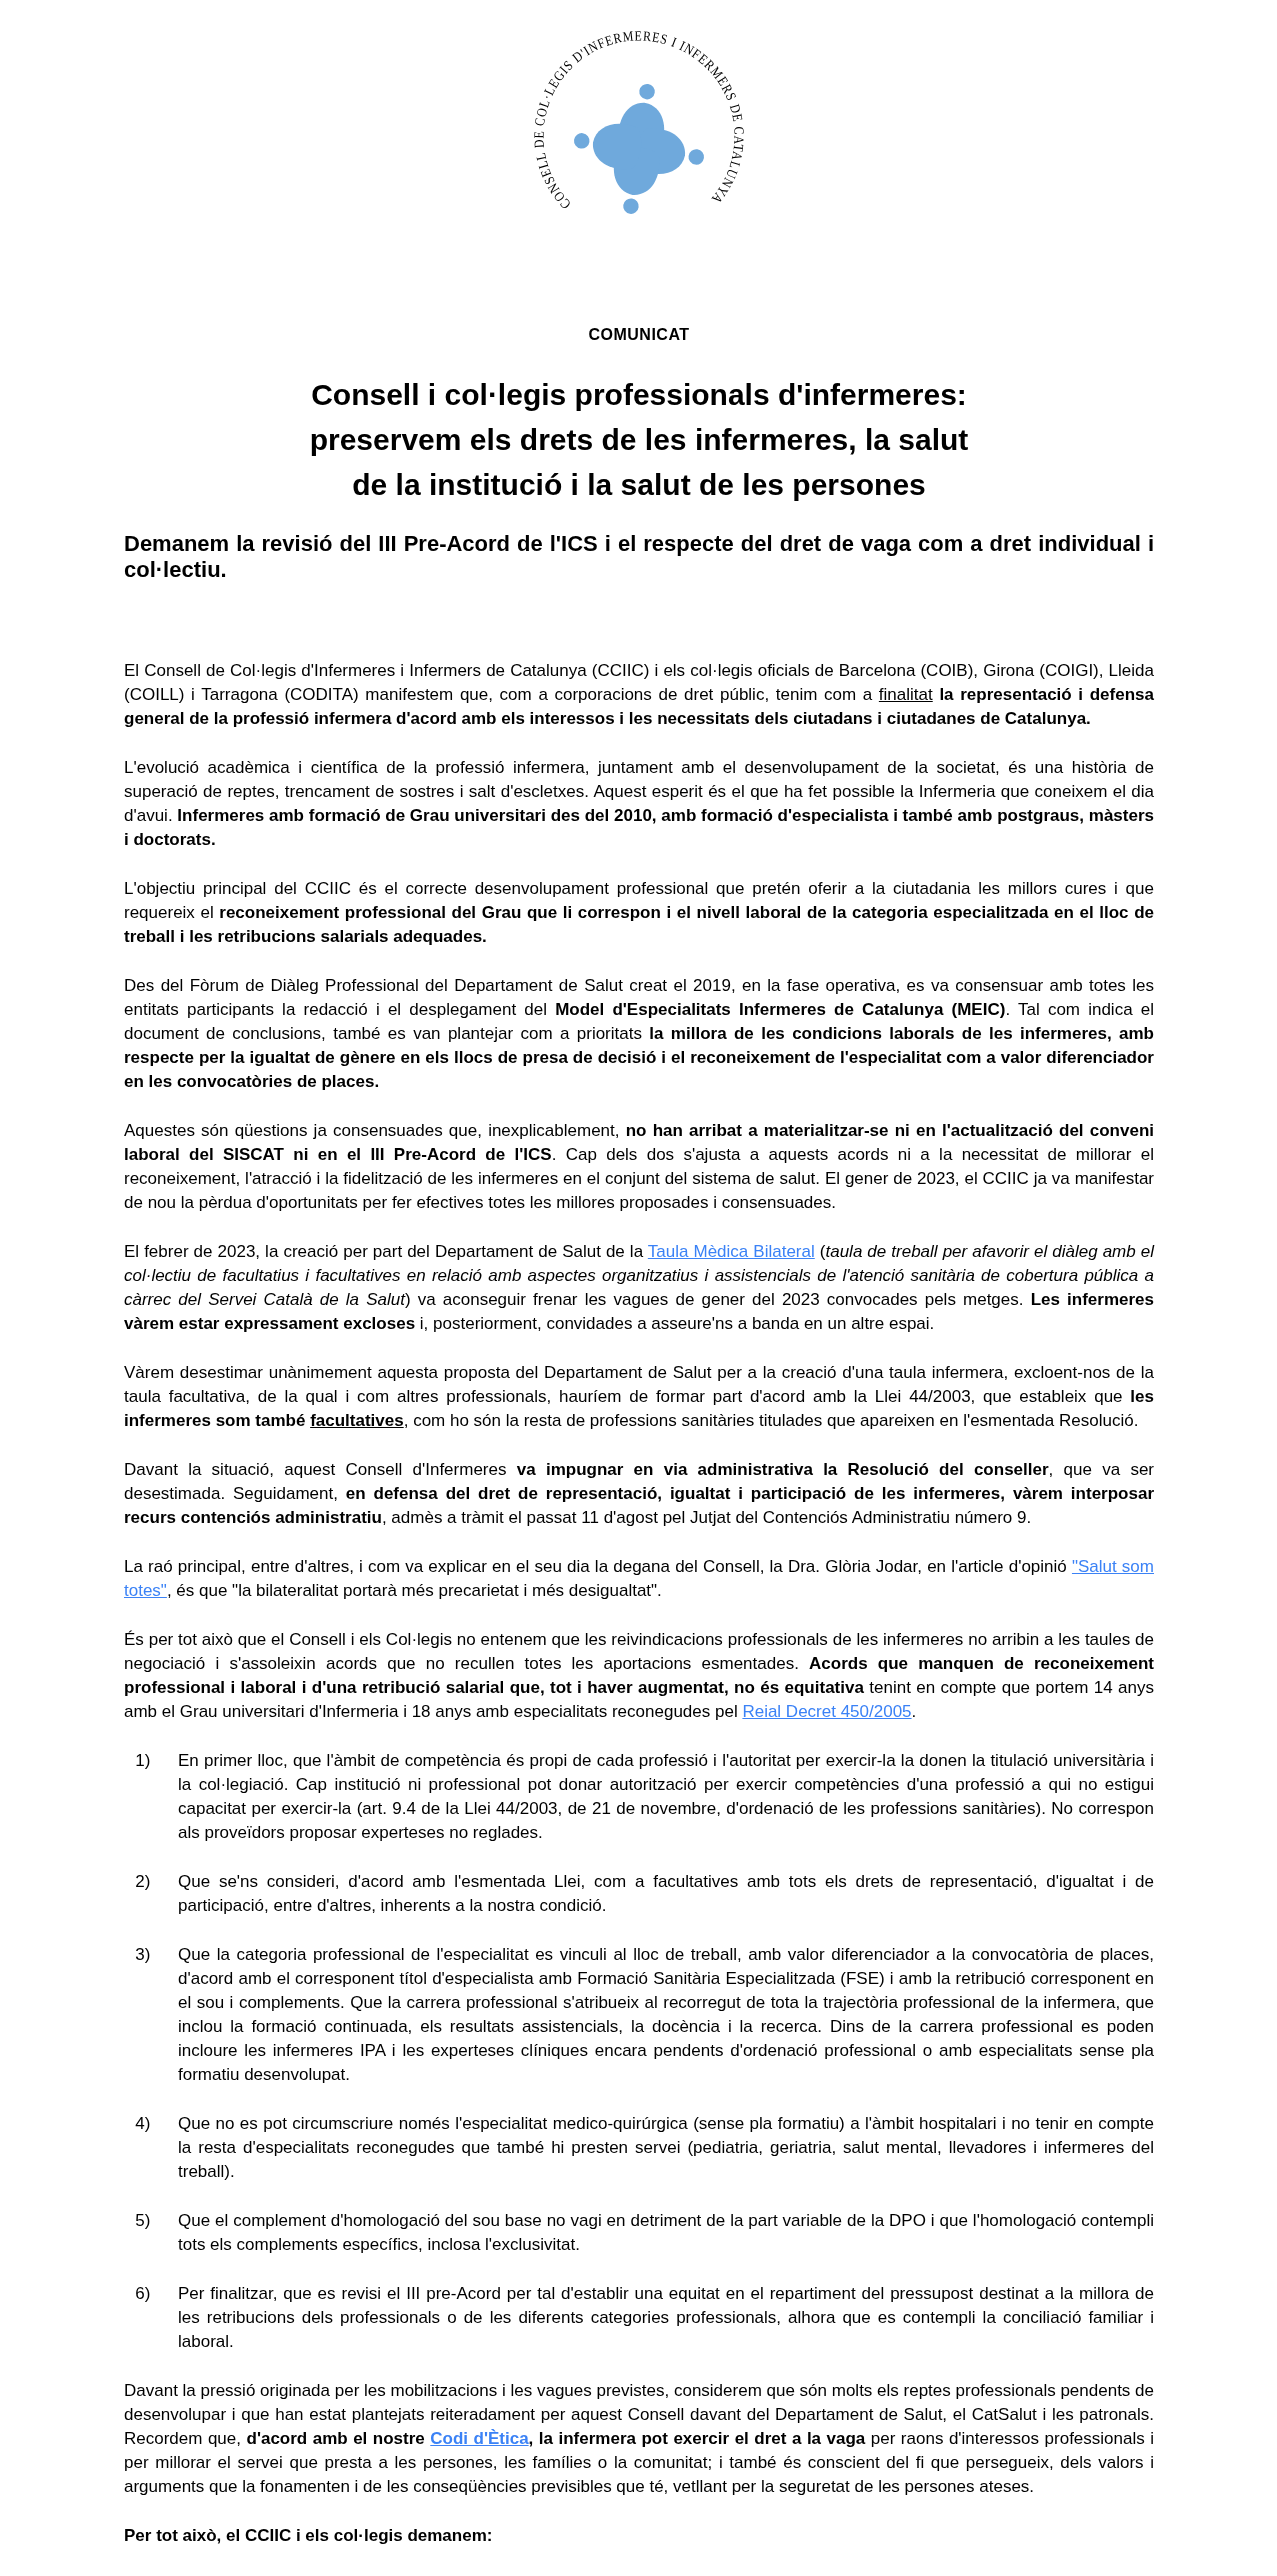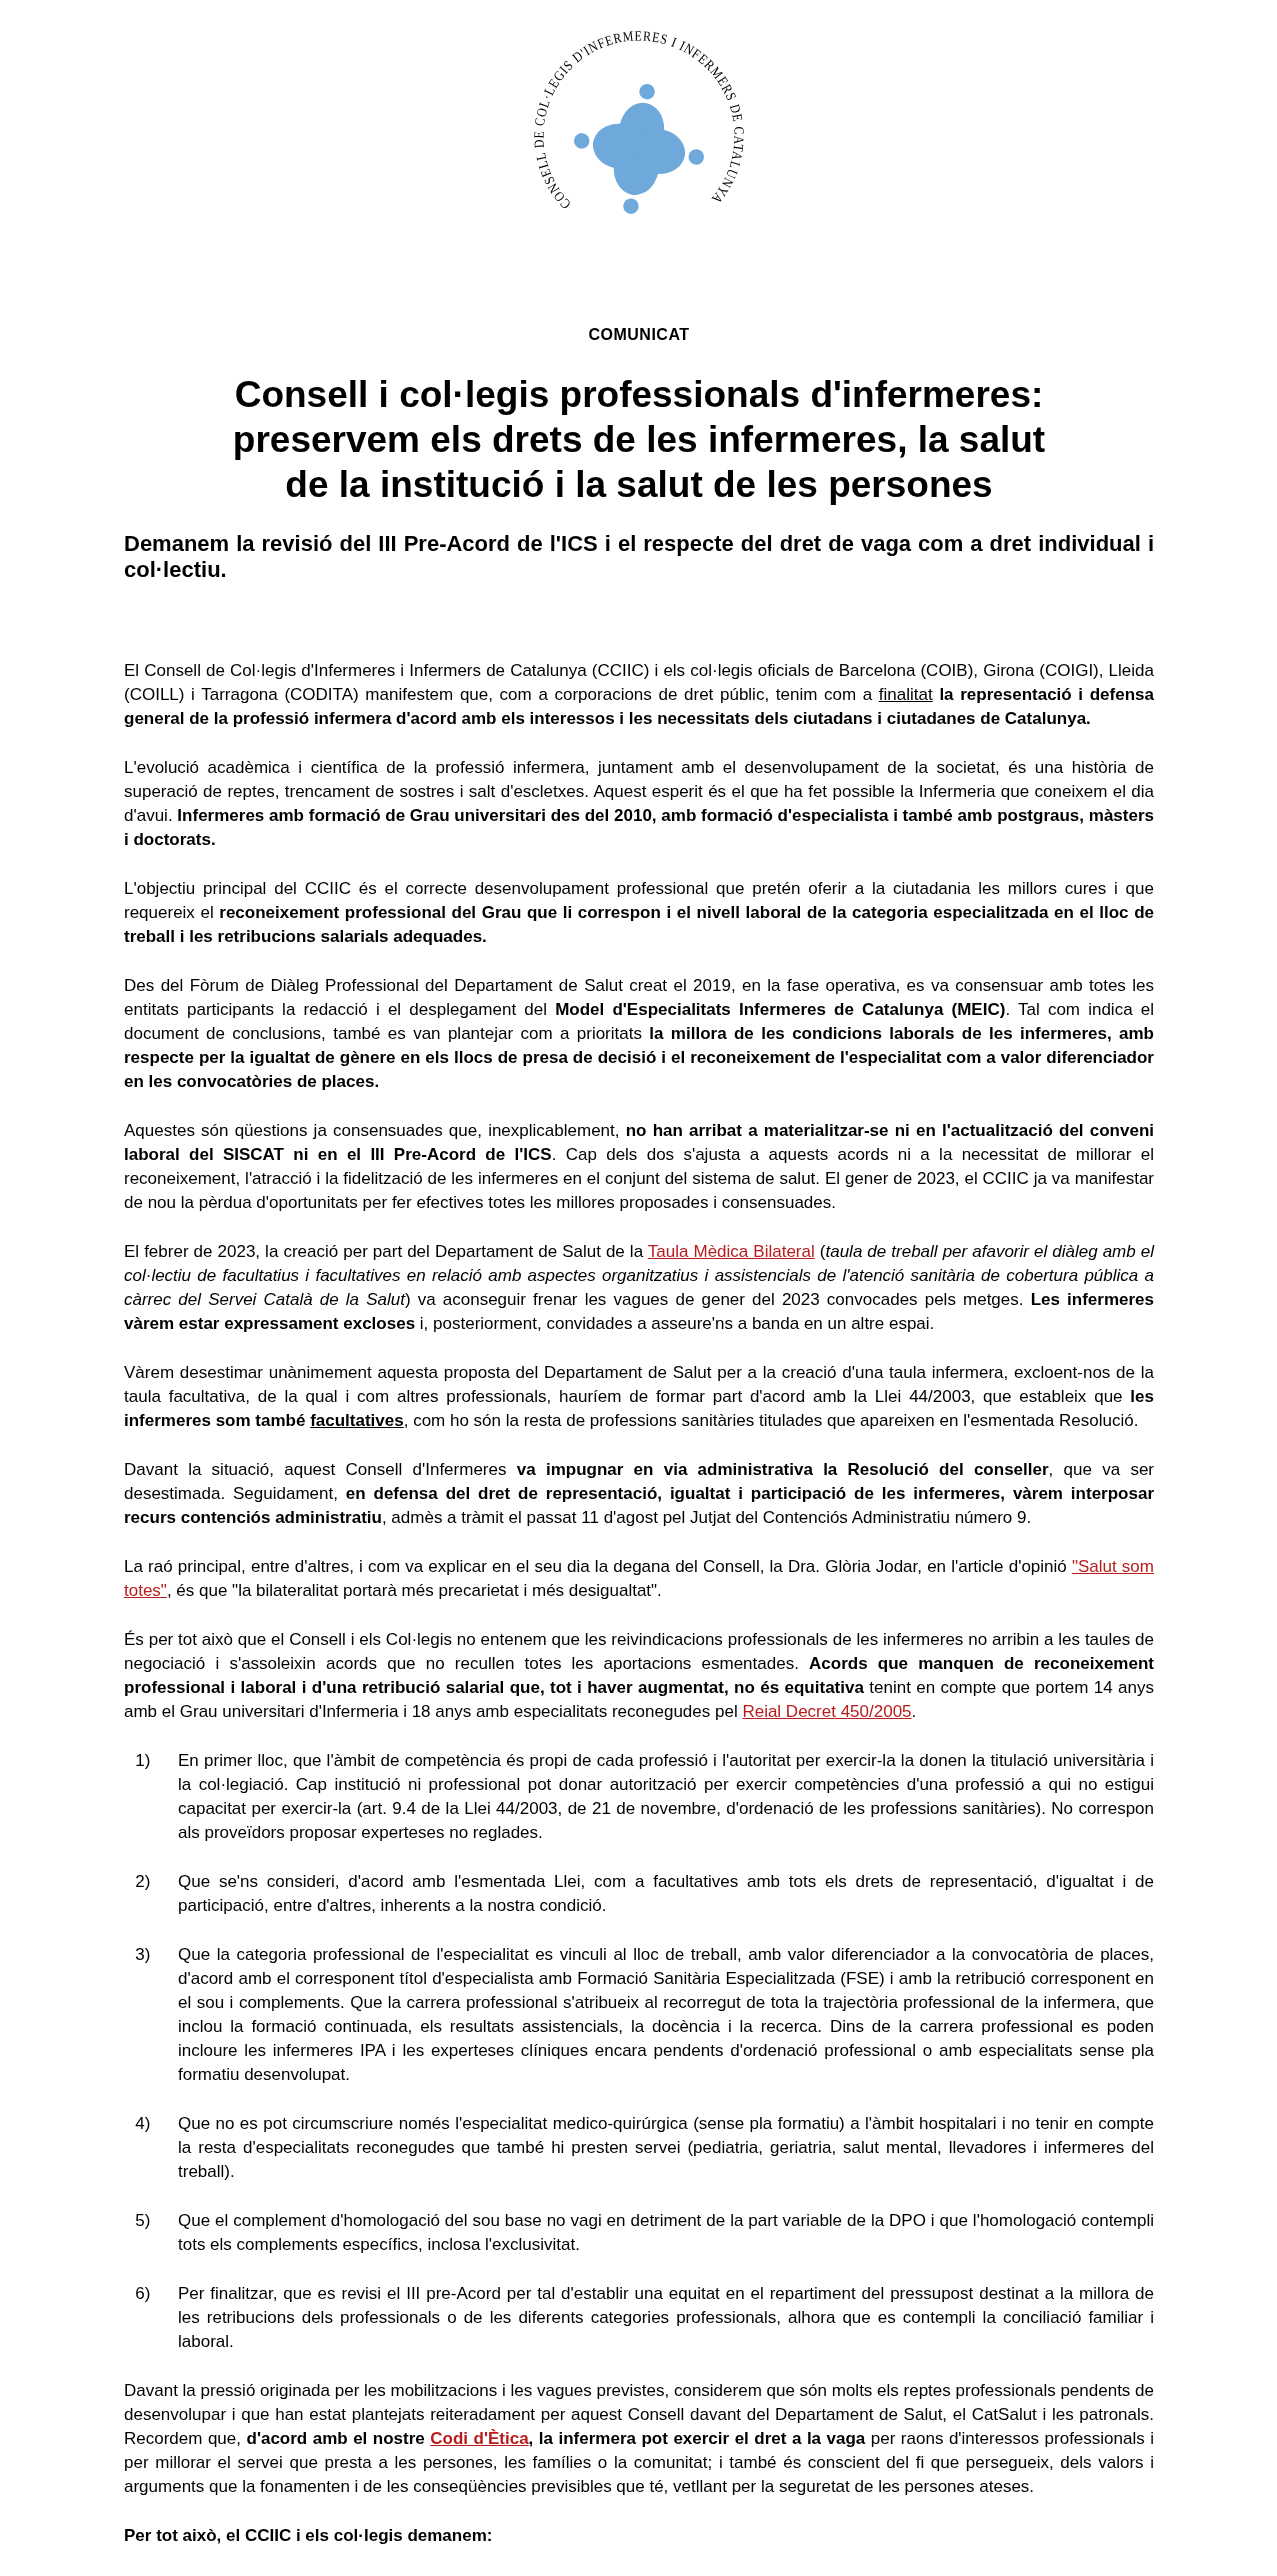--- a/index.html
+++ b/index.html
@@ -3,32 +3,32 @@
 <meta charset="utf-8">
 <style>
   html,body{margin:0;padding:0;background:#ffffff;}
   .page{position:relative;width:1277px;height:3955px;background:#ffffff;overflow:hidden;
         font-family:"Liberation Sans", sans-serif;color:#000;}
   .content{padding:0 124px;width:1030px;}
 
   
   .logo-wrap{width:222px;margin:25px auto 0;}
   .kicker{margin:77px 0 0;text-align:center;font-size:16px;font-weight:bold;letter-spacing:0.5px;}
-  .doc-title{margin:28px 0 0;text-align:center;font-weight:bold;font-size:37px;line-height:45px;}
+  .doc-title{margin:28px 0 0;text-align:center;font-weight:bold;font-size:30px;line-height:45px;}
   .doc-subtitle{margin:24px 0 0;font-weight:bold;font-size:22px;line-height:26px;text-align:justify;}
 
   
   .doc-body{margin-top:76px;font-size:17px;line-height:24px;text-align:justify;}
   .doc-body p.para{margin:0 0 25px 0;}
   .doc-body .li{position:relative;margin:0 0 25px 0;padding-left:54px;}
   .doc-body .li .num{position:absolute;left:11.3px;top:0;}
   .b{font-weight:bold;margin-top:8px;}
   .i{font-style:italic;}
   .u{text-decoration:underline;}
-  a.lnk{color:#b91c1c;text-decoration:underline;cursor:pointer;}
+  a.lnk{color:#3b82f6;text-decoration:underline;cursor:pointer;}
 </style>
 </head>
 <body>
 
 <div class="page">
   <div class="content">
 
     <div class="logo-wrap">
       <svg width="222" height="222" viewBox="0 0 430 430">
         <defs>

